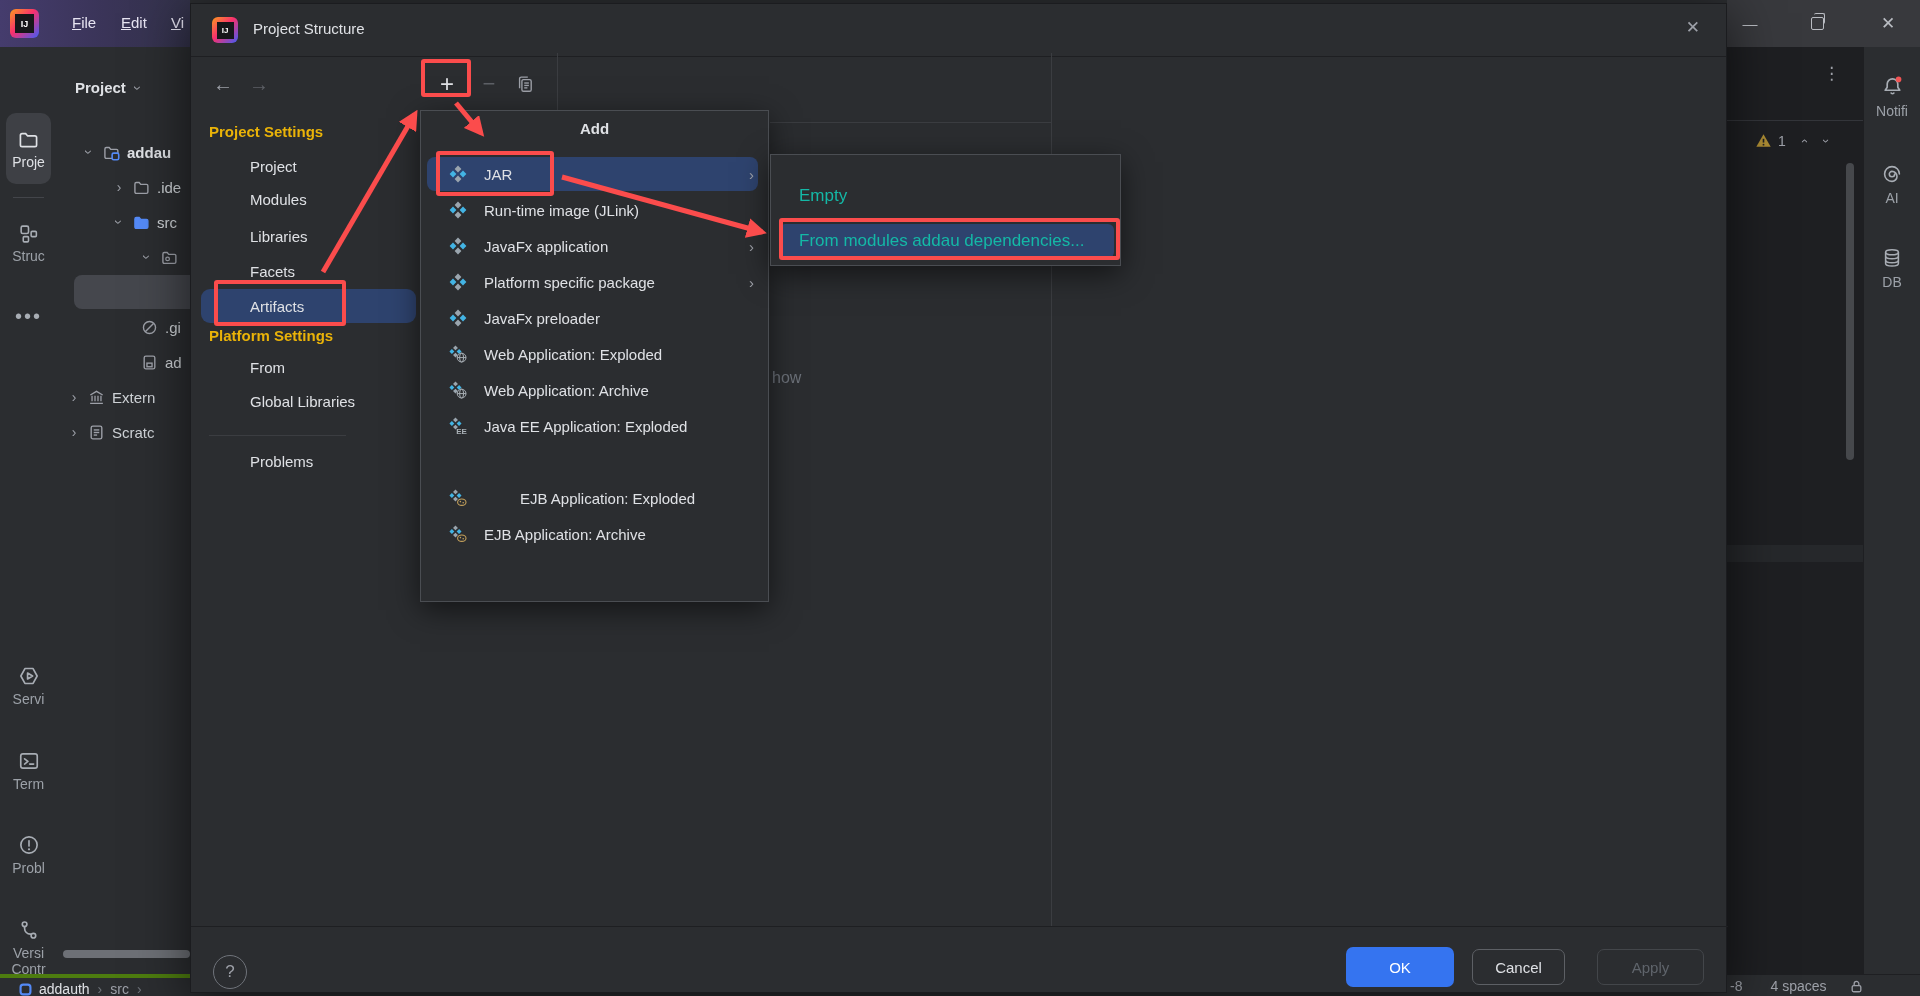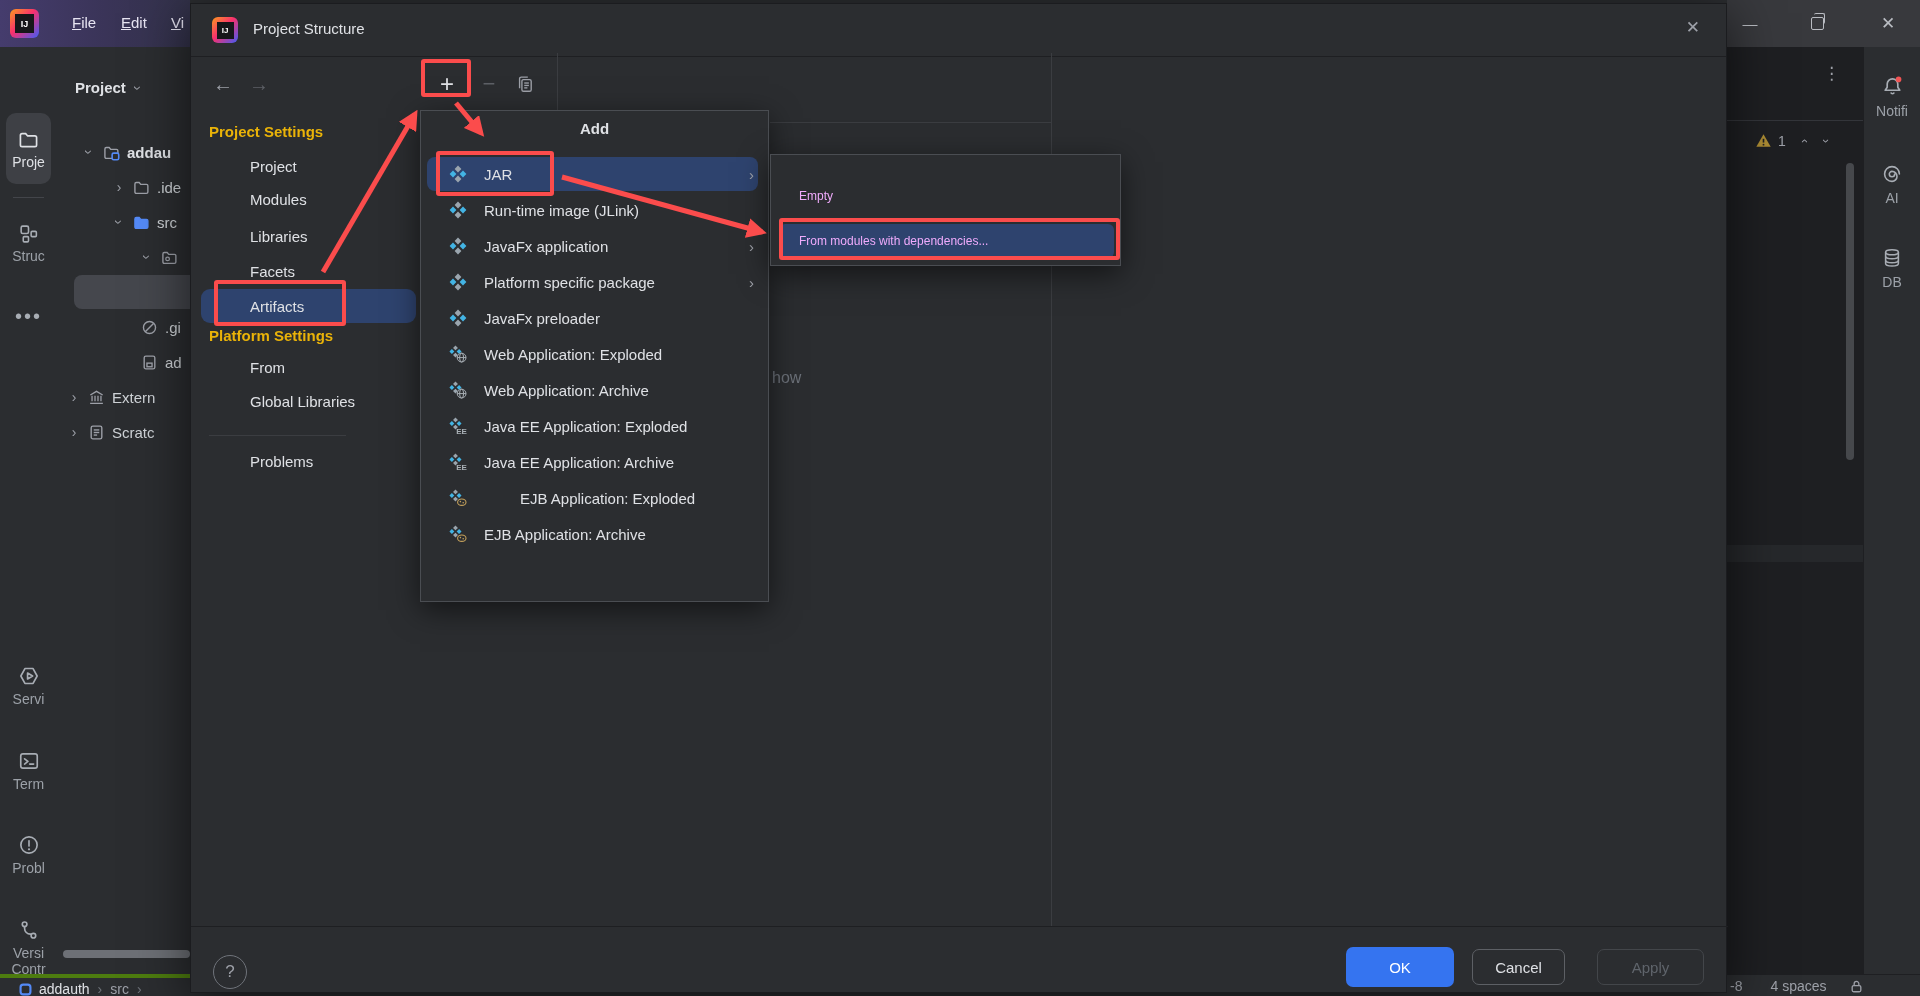--- a/index.html
+++ b/index.html
@@ -85,21 +85,21 @@
   .add-popup{left:420px;top:110px;width:349px;height:492px;z-index:20;}
   .add-title{position:absolute;left:0;top:9px;width:100%;text-align:center;font-weight:bold;
     font-size:15px;color:#dfe1e5;}
   .m-row{position:absolute;left:0;width:349px;height:36px;display:flex;align-items:center;}
   .m-sel{position:absolute;left:6px;top:1px;width:331px;height:34px;background:#2e436e;border-radius:8px;}
   .m-ic{position:relative;margin-left:28px;width:18px;height:18px;}
   .m-label{position:relative;color:#dfe1e5;font-size:15px;margin-left:17px;white-space:nowrap;}
   .m-sub{position:absolute;right:16px;color:#9da0a8;font-size:15px;}
   .sub-popup{left:770px;top:154px;width:351px;height:112px;z-index:20;}
   .s-row{position:absolute;left:8px;width:335px;height:34px;display:flex;align-items:center;border-radius:6px;}
-  .s-label{color:#f0abfc;font-size:12px;margin-left:20px;white-space:nowrap;}
+  .s-label{color:#14b8a6;font-size:17px;margin-left:20px;white-space:nowrap;}
   .s-sep{position:absolute;left:22px;top:64px;width:307px;height:1px;background:#46484d;}
   .s-hl{background:#2e436e;}
 
   
   .rbox{position:absolute;border:4px solid #fb4c4c;border-radius:3px;z-index:40;}
   .arrows{left:0;top:0;z-index:41;pointer-events:none;}
 </style>
 </head>
 <body>
 
@@ -533,47 +533,41 @@
           <use href="#i-art-web"></use>
         </svg>
       <span class="m-label">Web Application: Archive</span>
     </div>
     <div class="m-row" style="top:297px;">
       <svg class="m-ic">
           <use href="#i-art-ee"></use>
         </svg>
       <span class="m-label">Java EE Application: Exploded</span>
     </div>
-    <div class="m-row" style="top:333px;">
-      <svg class="m-ic">
-          <use href="#i-art-ee"></use>
-        </svg>
-      <span class="m-label">Java EE Application: Archive</span>
-    </div>
     <div class="m-row" style="top:369px;gap:36px;">
       <svg class="m-ic">
           <use href="#i-art-ejb"></use>
         </svg>
       <span class="m-label">EJB Application: Exploded</span>
     </div>
     <div class="m-row" style="top:405px;">
       <svg class="m-ic">
           <use href="#i-art-ejb"></use>
         </svg>
       <span class="m-label">EJB Application: Archive</span>
     </div>
   </div>
 
   <div class="abs popup sub-popup">
     <div class="s-row" style="top:24px;">
       <span class="s-label">Empty</span>
     </div>
     <div class="s-sep"></div>
     <div class="s-row s-hl" style="top:69px;">
-      <span class="s-label">From modules with dependencies...</span>
+      <span class="s-label">From modules addau dependencies...</span>
     </div>
   </div>
 
   <div class="rbox" style="left:421px;top:59px;width:42px;height:30px;"></div>
   <div class="rbox" style="left:436px;top:151px;width:110px;height:37px;"></div>
   <div class="rbox" style="left:214px;top:280px;width:124px;height:38px;"></div>
   <div class="rbox" style="left:779px;top:218px;width:333px;height:34px;"></div>
 
   <svg class="abs arrows" width="1920" height="996">
     <defs>

